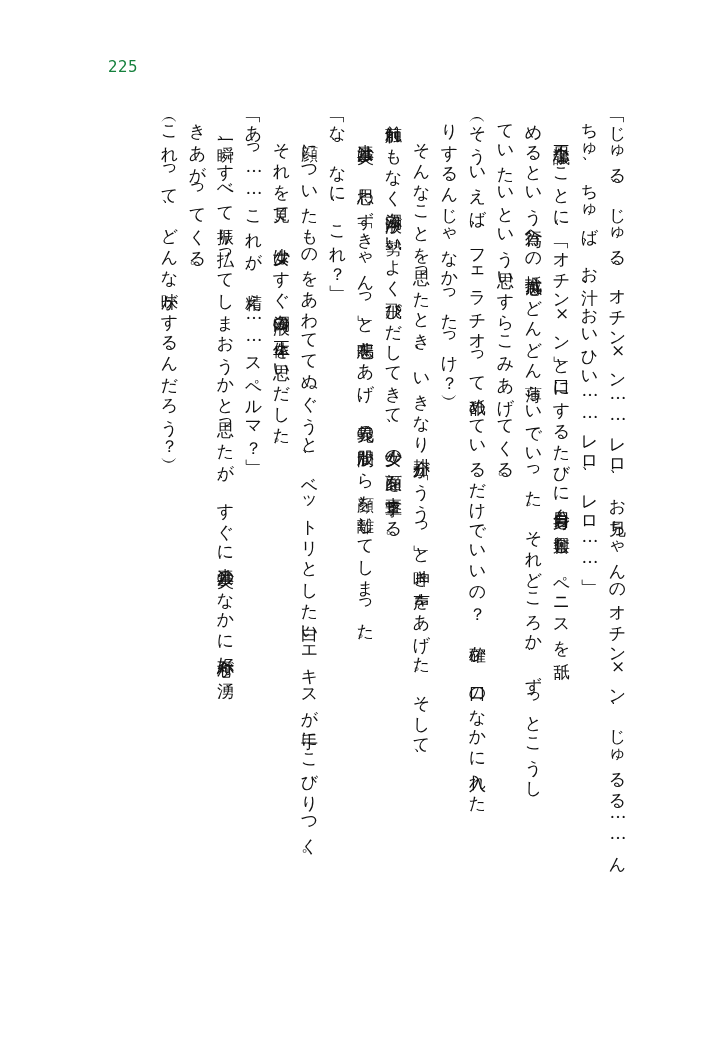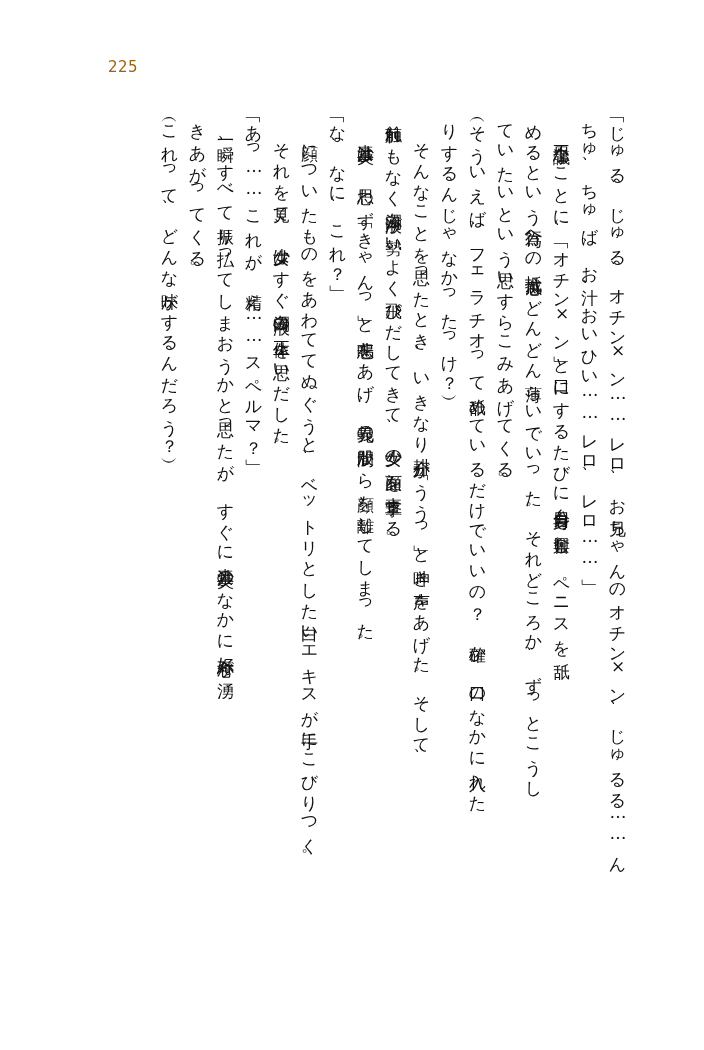--- a/index.html
+++ b/index.html
@@ -15,21 +15,21 @@
     overflow: hidden;
     font-family: "DejaVu Serif", "Liberation Serif", serif;
     color: #111111;
   }
   .page-number {
     position: absolute;
     top: 58px;
     left: 108px;
     font-size: 15px;
     letter-spacing: 0.5px;
-    color: #a16207;
+    color: #15803d;
     font-family: "DejaVu Sans", "Liberation Sans", sans-serif;
   }
   .body-text {
     position: absolute;
     top: 112px;
     right: 78px;
     left: 78px;
     bottom: 60px;
     display: flex;
     flex-direction: row-reverse;

